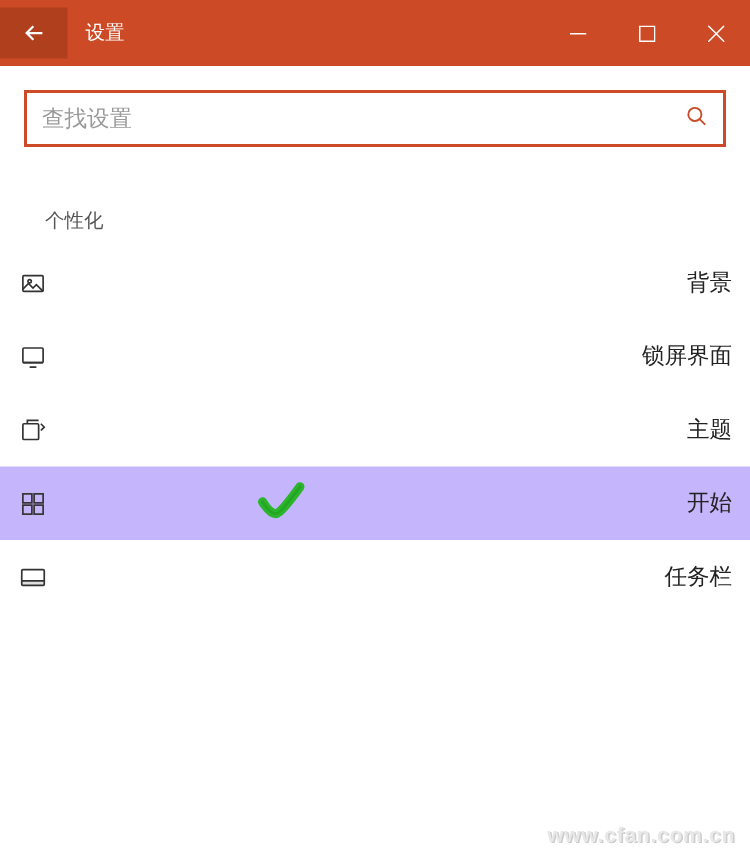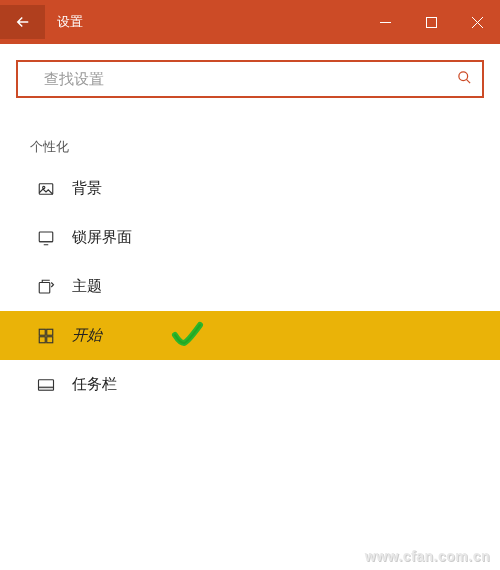--- a/index.html
+++ b/index.html
@@ -54,46 +54,45 @@
     display: flex;
     align-items: center;
     padding: 0 10px;
   }
   .search-input {
     flex: 1;
     border: none;
     outline: none;
     font-size: 15px;
     color: #333;
-    font-family: Liberation Serif, serif;
+    font-family: Liberation Sans, sans-serif;
     background: transparent;
-    margin-left: 16px;
   }
   .search-input::placeholder { color: #999; }
   .search-icon {
     color: #cc4b26;
     font-size: 15px;
   }
   .section-header {
     padding: 40px 22px 8px 30px;
     font-size: 13px;
     color: #555;
   }
   .nav-list { }
   .nav-item {
     display: flex;
     align-items: center;
     height: 49px;
-    padding: 0 36px;
+    padding: 0 12px;
     cursor: pointer;
     position: relative;
+    justify-content: space-between;
   }
   .nav-item.selected {
-    background: #eab308;
-    font-style: italic;
+    background: #c4b5fd;
   }
   .nav-icon {
     width: 20px;
     height: 20px;
     display: flex;
     align-items: center;
     justify-content: center;
     margin-right: 16px;
     color: #333;
   }

